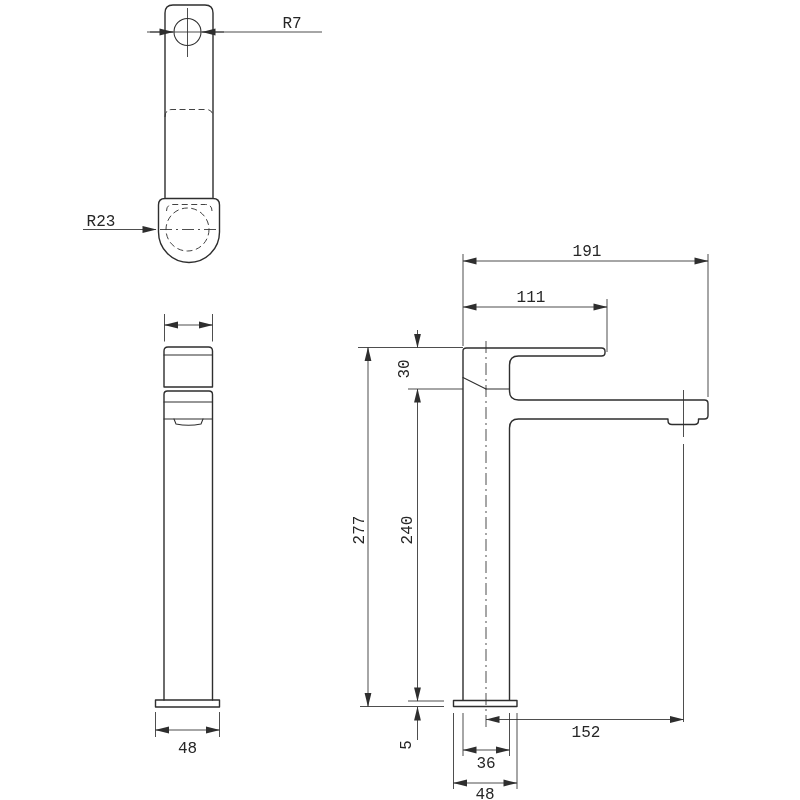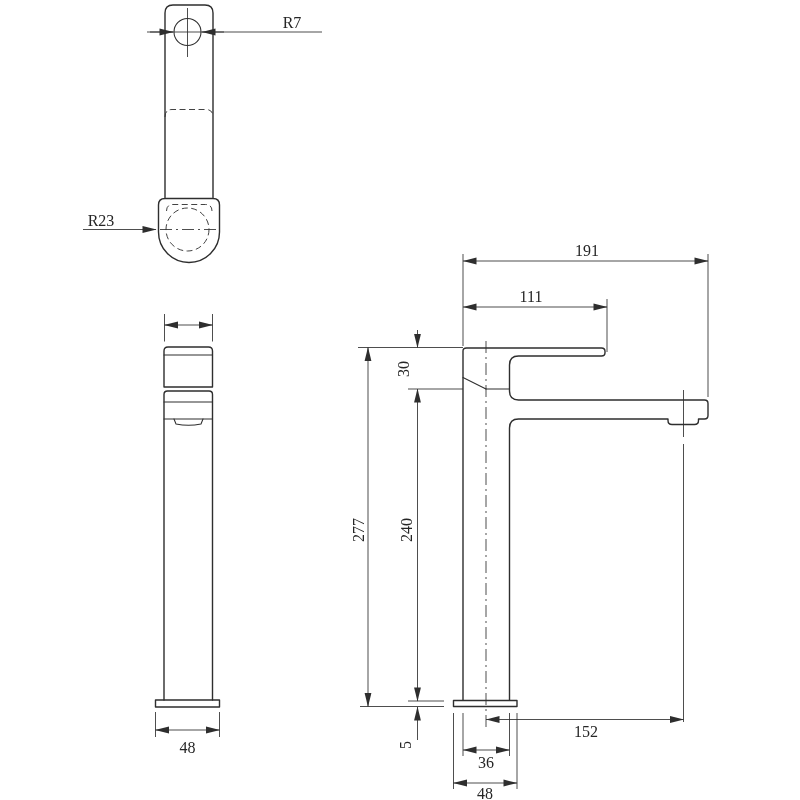--- a/index.html
+++ b/index.html
@@ -1,19 +1,19 @@
 <!DOCTYPE html>
 <html style="--line: #2e2e2e; --bg: #ffffff;"><head>
 <meta charset="utf-8">
 <style>
   :root { --line:#2e2e2e; --bg:#ffffff; }
   html,body { margin:0; padding:0; background:var(--bg); }
   .stage {
     position:relative; width:736px; height:800px; background:var(--bg);
-    font-family:Liberation Serif, serif;
+    font-family:Liberation Mono, monospace;
   }
   svg { display:block; }
   .outline  { fill:none; stroke:var(--line); stroke-width:1.4; stroke-linejoin:round; stroke-linecap:round; }
   .inner    { fill:none; stroke:var(--line); stroke-width:1.05; stroke-linejoin:round; stroke-linecap:round; }
   .thin     { fill:none; stroke:var(--line); stroke-width:0.85; }
   .dashed   { fill:none; stroke:var(--line); stroke-width:0.9; stroke-dasharray:6 3.5; }
   .cline    { fill:none; stroke:var(--line); stroke-width:0.85; stroke-dasharray:12 4 2 4; }
   text.dim  { fill:#262626; font-size:16px; }
   .mid { text-anchor:middle; }
 </style>

